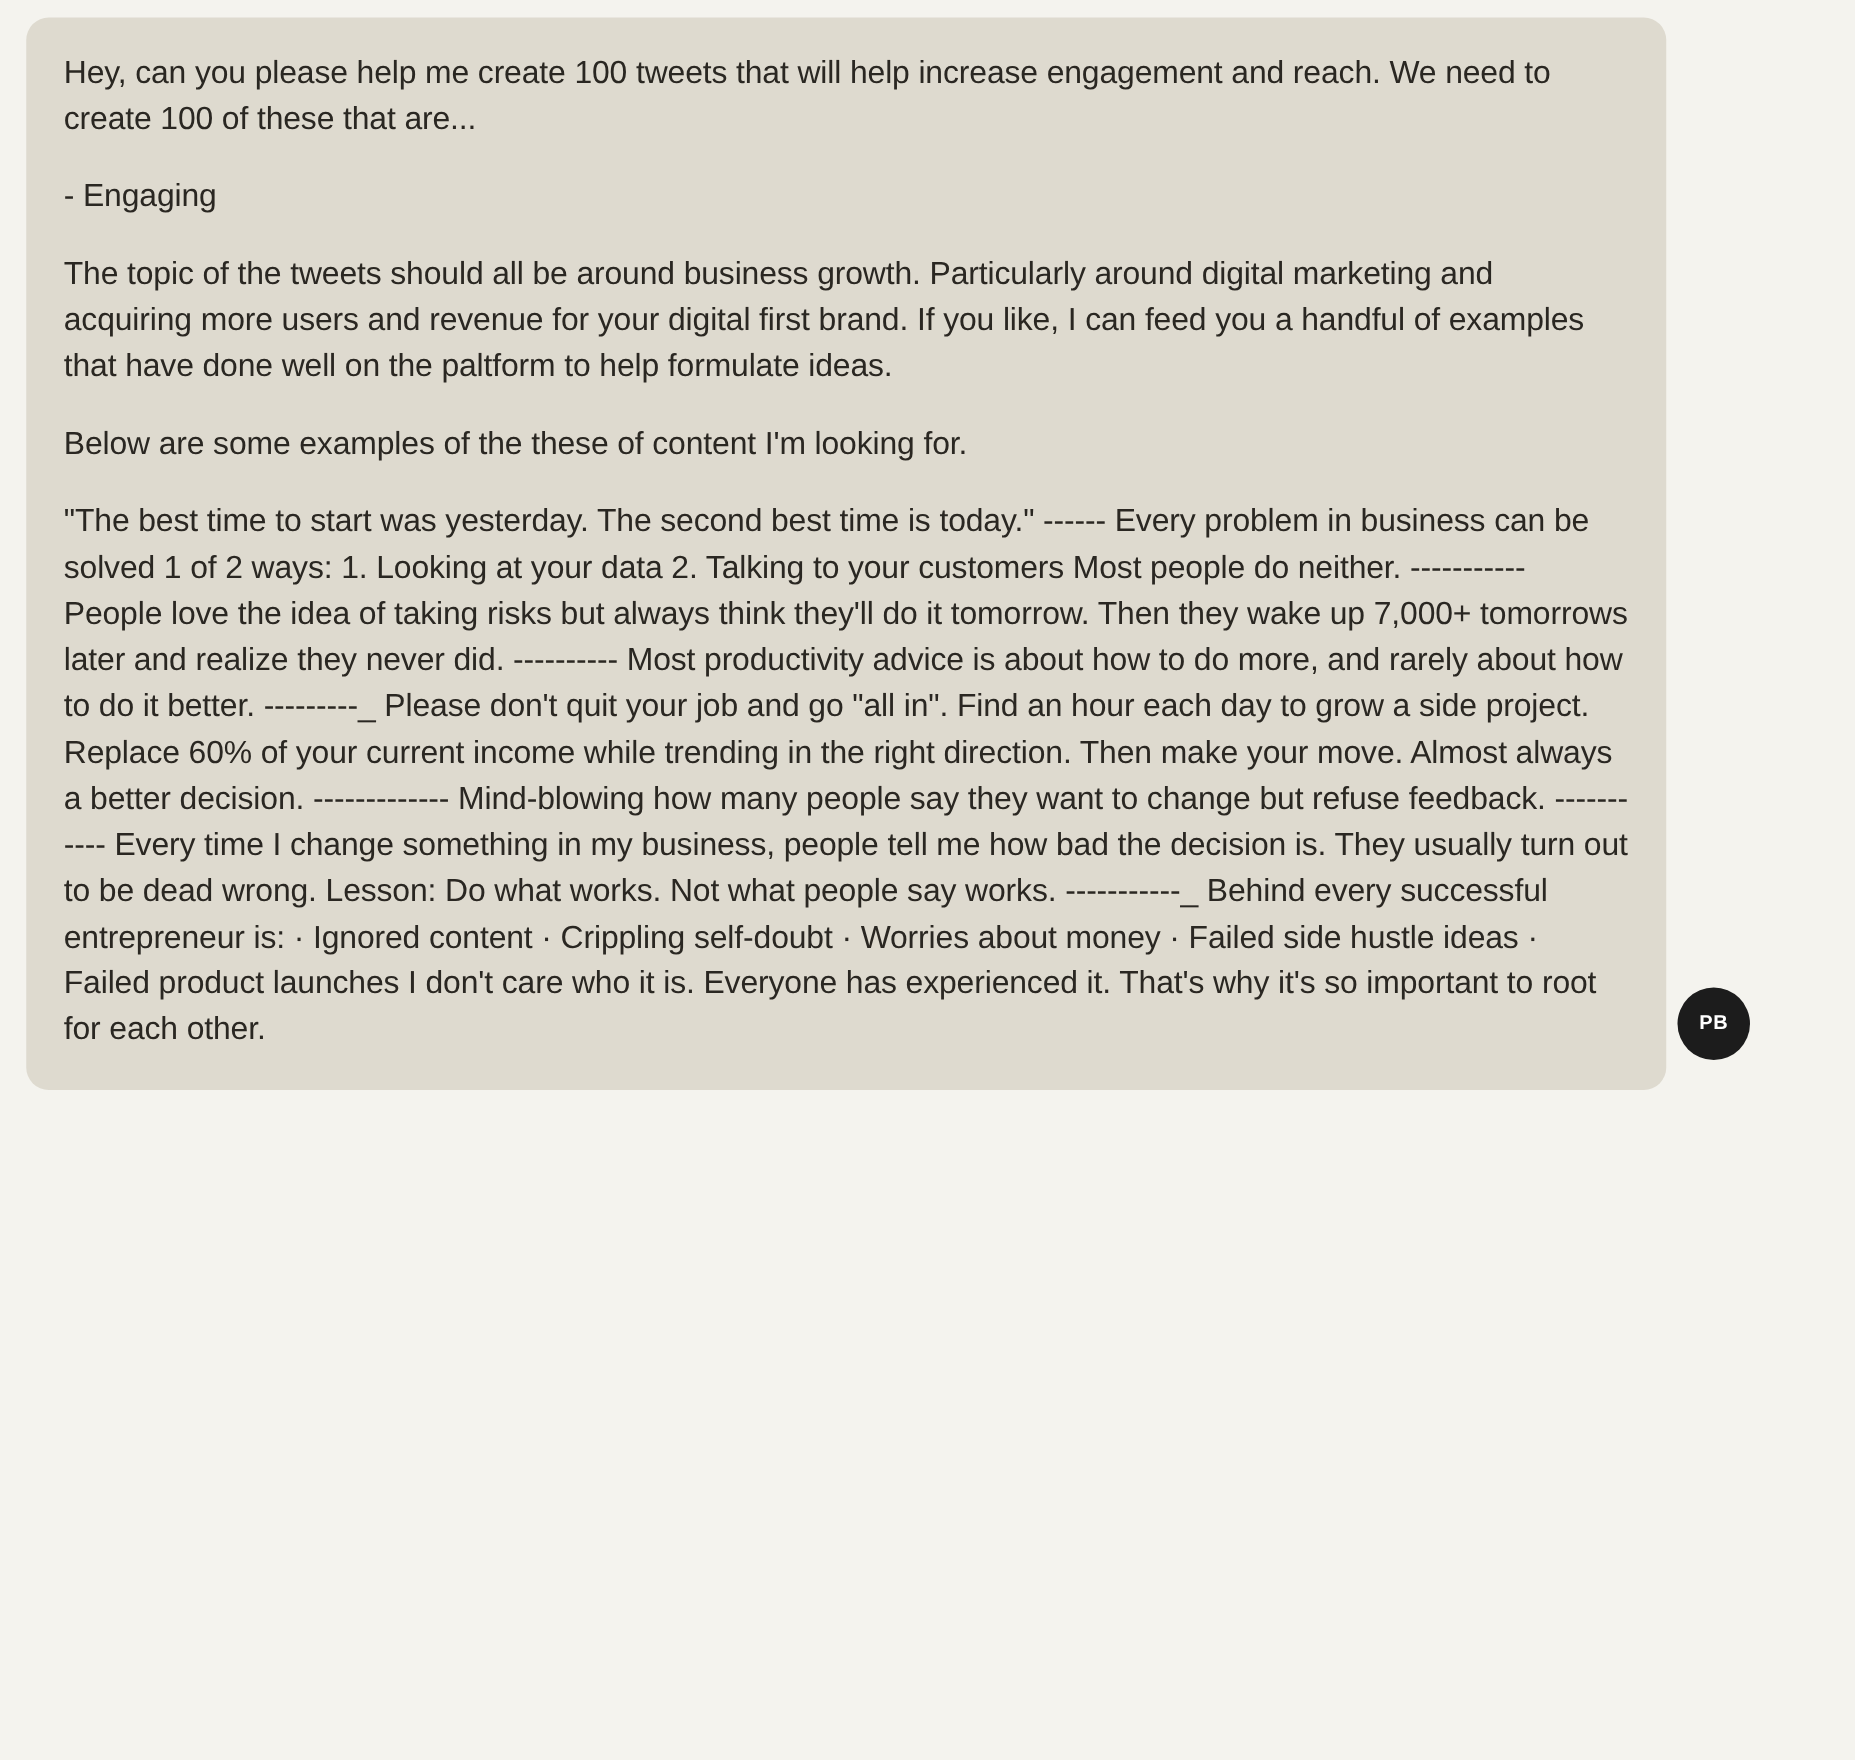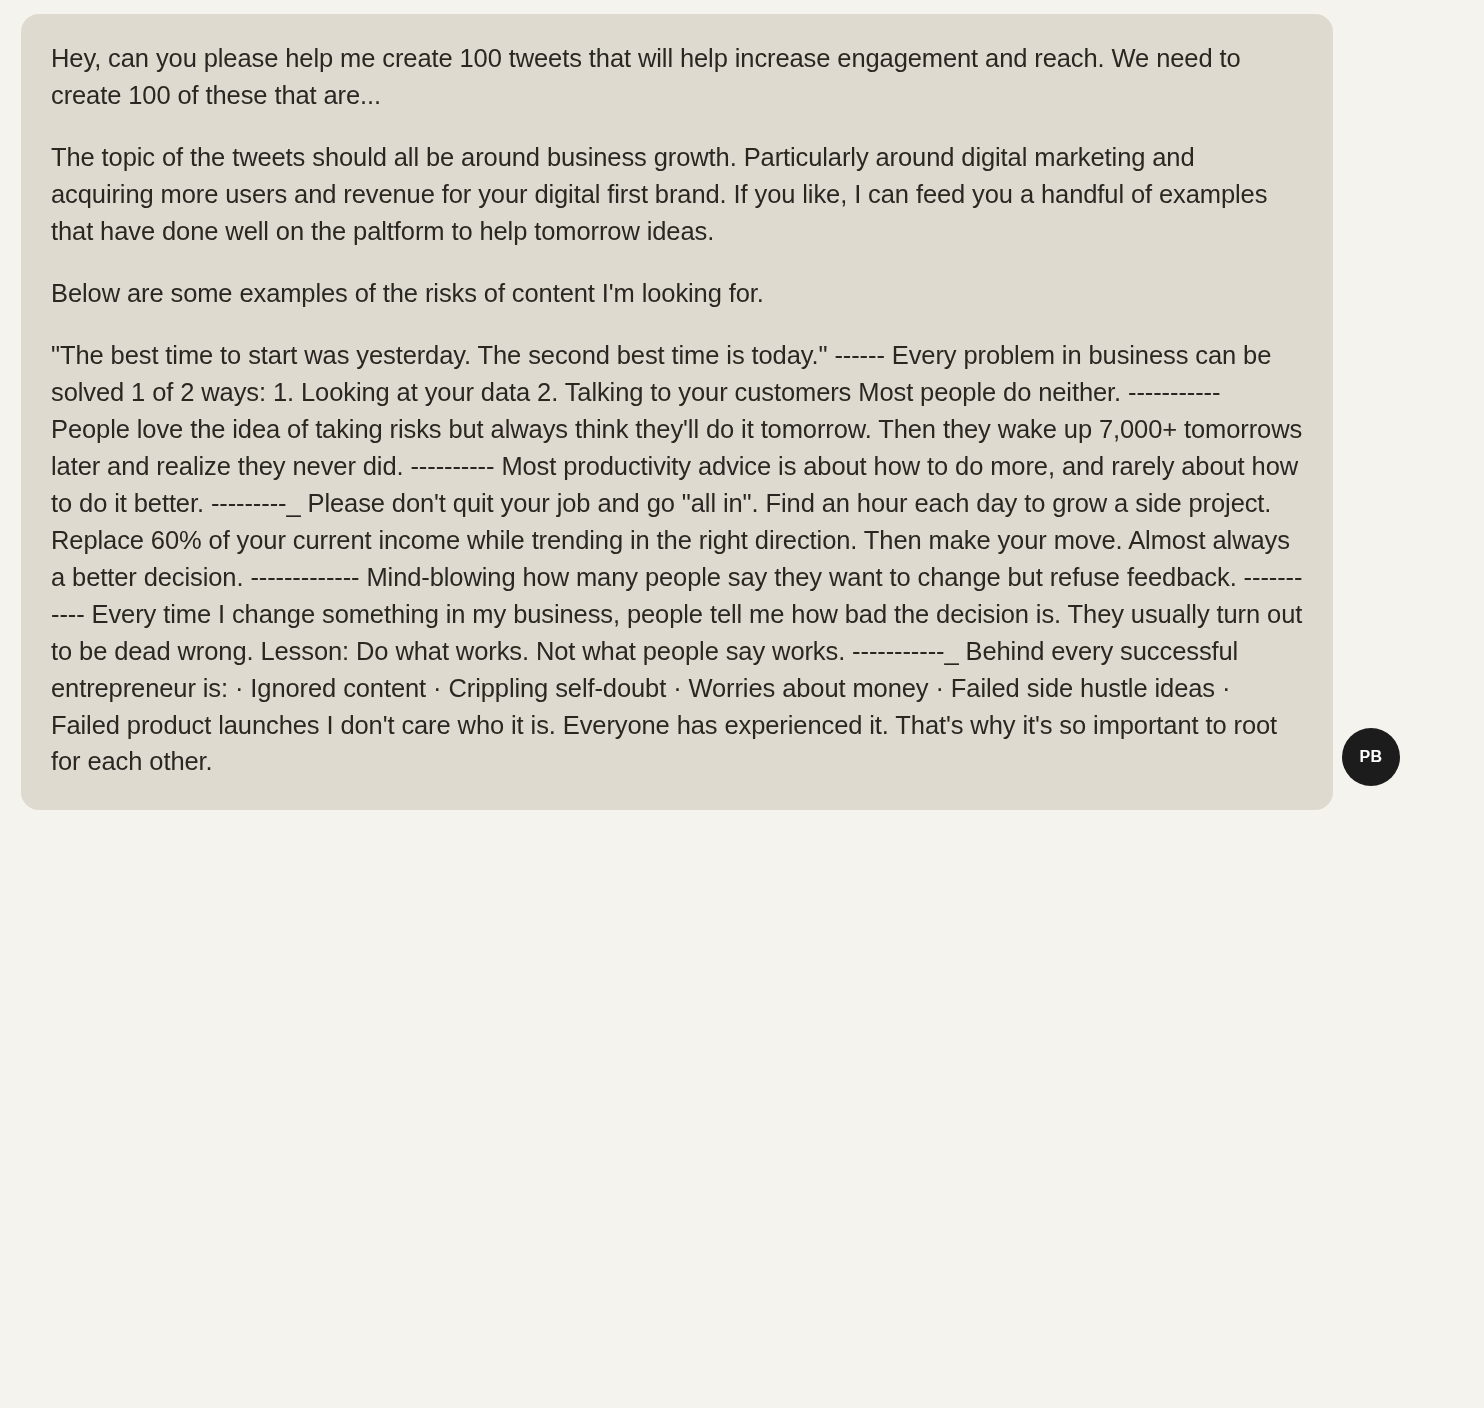--- a/index.html
+++ b/index.html
@@ -67,21 +67,22 @@
     font-family: "Liberation Sans", sans-serif;
   }
 </style>
 </head>
 <body>
 
 <div class="conversation">
   <div class="message-row">
     <div class="message-bubble">
       <p>Hey, can you please help me create 100 tweets that will help increase engagement and reach. We need to create 100 of these that are...</p>
-      <p>The topic of the tweets should all be around business growth. Particularly around digital marketing and acquiring more users and revenue for your digital first brand. If you like, I can feed you a handful of examples that have done well on the paltform to help tomorrow ideas.</p>
-      <p>Below are some examples of the risks of content I'm looking for.</p>
+      <p>- Engaging</p>
+      <p>The topic of the tweets should all be around business growth. Particularly around digital marketing and acquiring more users and revenue for your digital first brand. If you like, I can feed you a handful of examples that have done well on the paltform to help formulate ideas.</p>
+      <p>Below are some examples of the these of content I'm looking for.</p>
       <p>"The best time to start was yesterday. The second best time is today." ------ Every problem in business can be solved 1 of 2 ways: 1. Looking at your data 2. Talking to your customers Most people do neither. ----------- People love the idea of taking risks but always think they'll do it tomorrow. Then they wake up 7,000+ tomorrows later and realize they never did. ---------- Most productivity advice is about how to do more, and rarely about how to do it better. ---------_ Please don't quit your job and go "all in". Find an hour each day to grow a side project. Replace 60% of your current income while trending in the right direction. Then make your move. Almost always a better decision. ------------- Mind-blowing how many people say they want to change but refuse feedback. ----------- Every time I change something in my business, people tell me how bad the decision is. They usually turn out to be dead wrong. Lesson: Do what works. Not what people say works. -----------_ Behind every successful entrepreneur is: · Ignored content · Crippling self-doubt · Worries about money · Failed side hustle ideas · Failed product launches I don't care who it is. Everyone has experienced it. That's why it's so important to root for each other.</p>
     </div>
     <div class="avatar">
       <span>PB</span>
     </div>
   </div>
 </div>
 
 </body></html>

